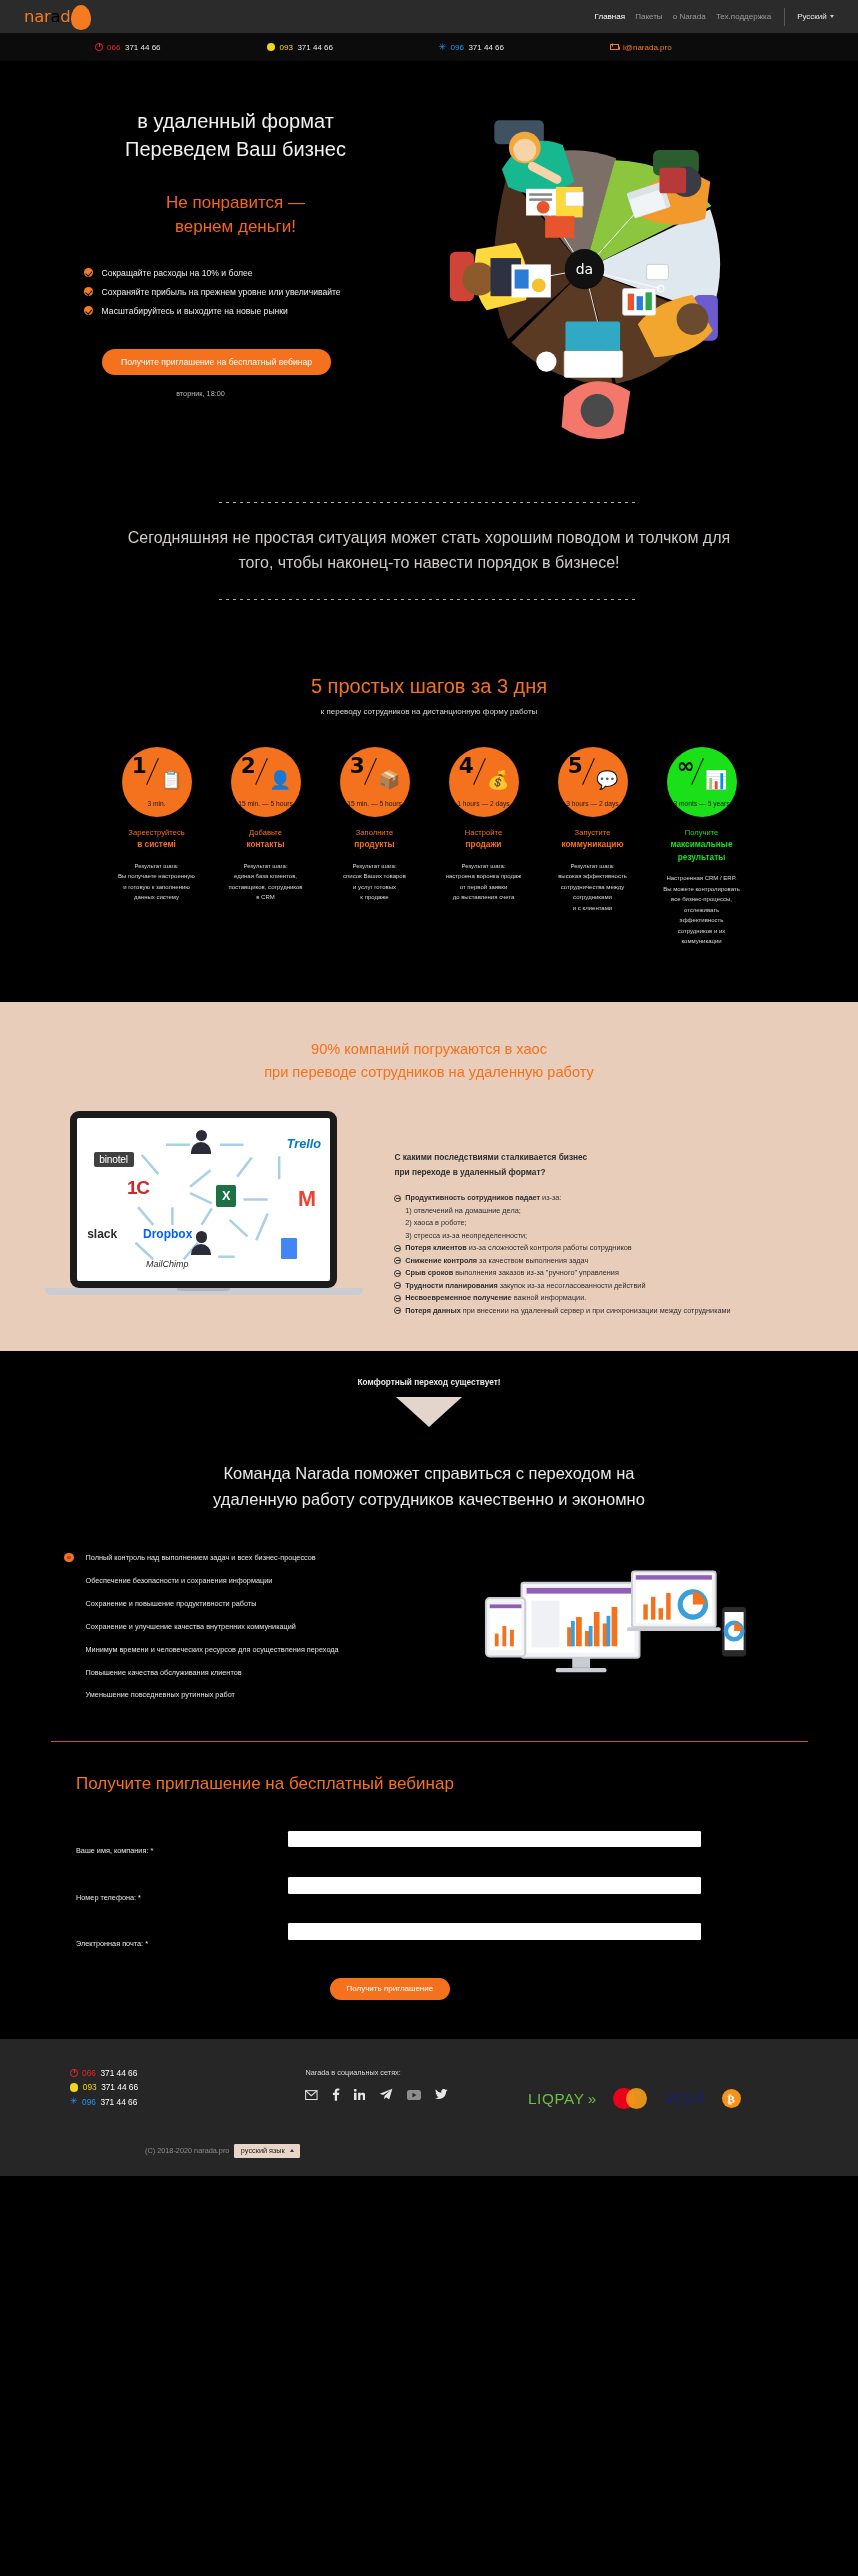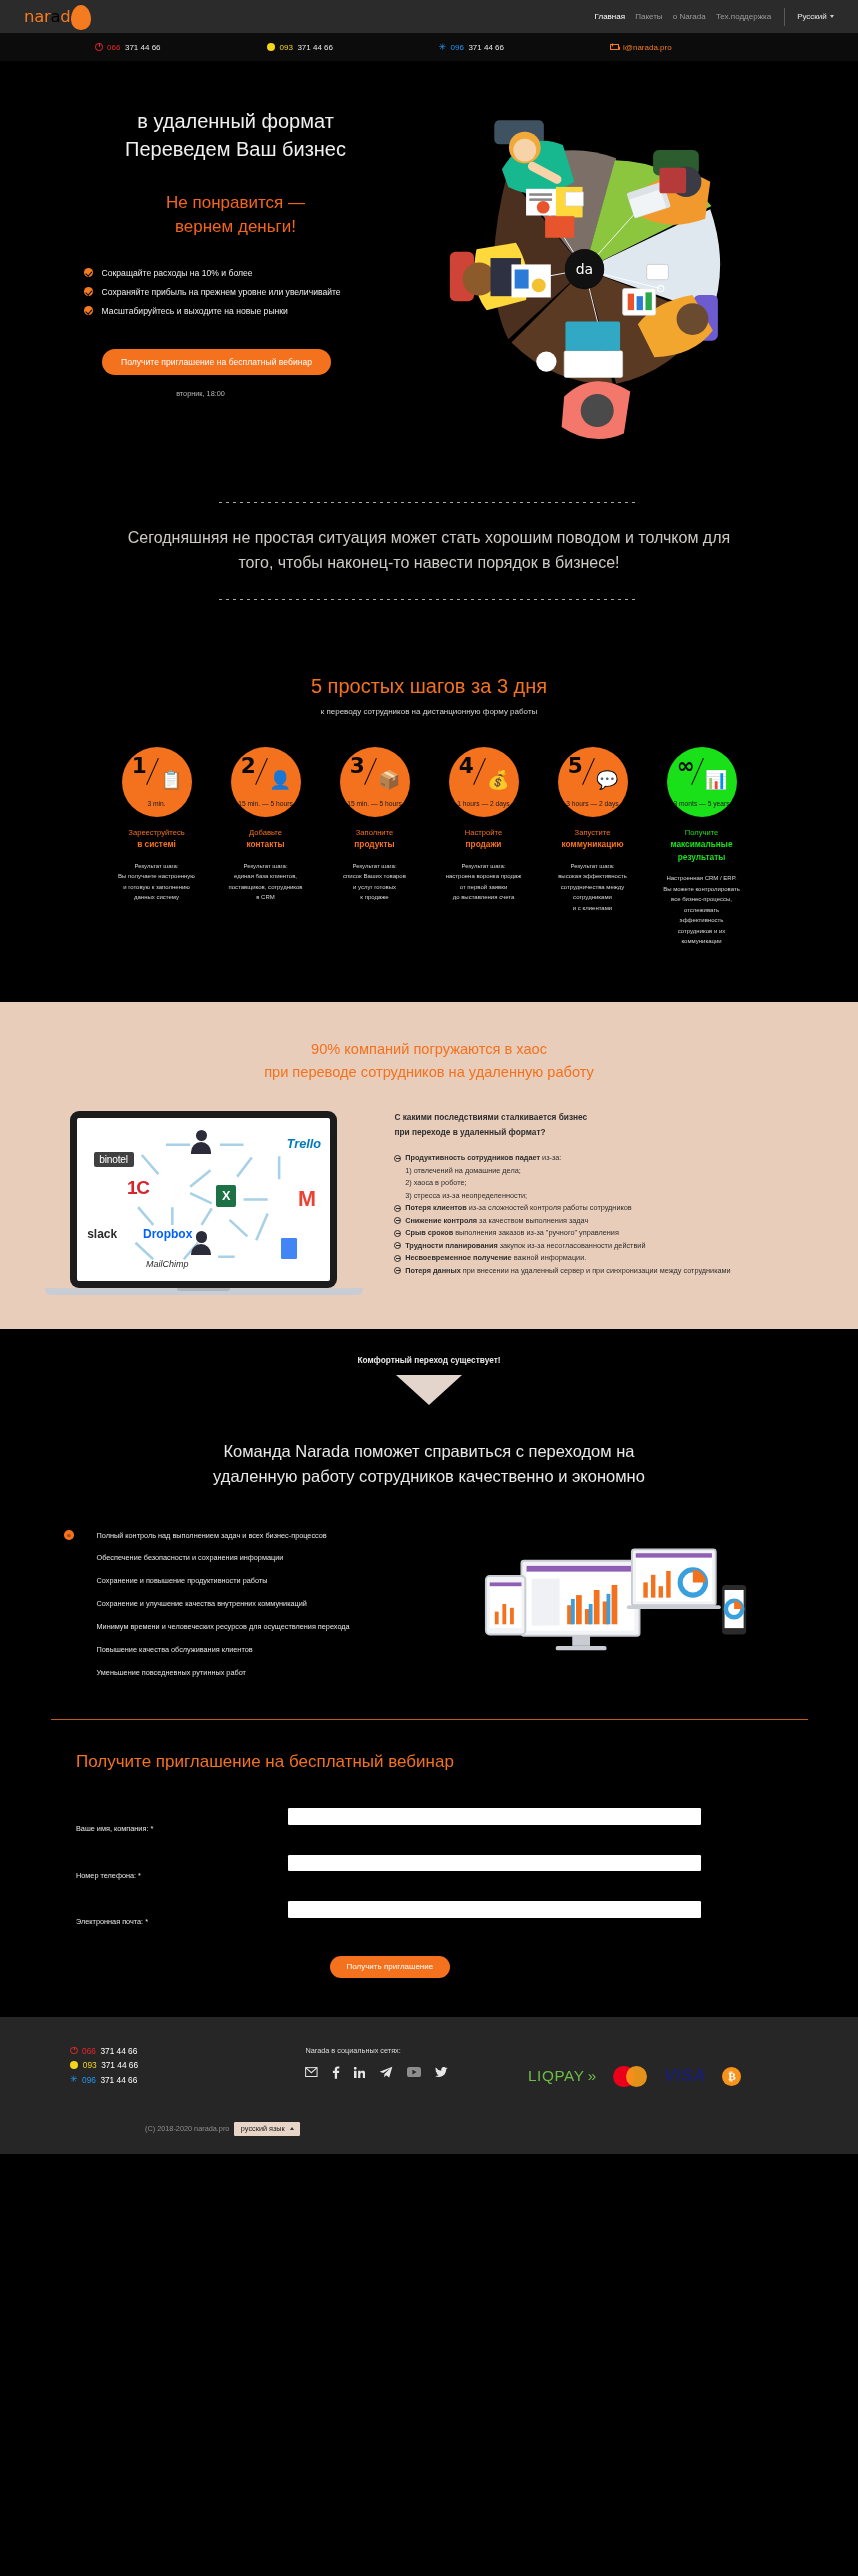--- a/index.html
+++ b/index.html
@@ -217,21 +217,21 @@
   }
   .laptop-screen {
     width: 100%; height: 100%; background: #fff; border-radius: 1.9px;
     position: relative; overflow: hidden;
   }
   .laptop-base {
     width: 318px; height: 7px; background: #c9ccd2;
     border-radius: 0 0 5.7px 5.7px; margin-left: -25.4px; position: relative;
   }
   .laptop-base::after{content:"";position:absolute;left:50%;top:0;margin-left:-27px;width:53px;height:3.2px;background:#b0b4bb;border-radius:0 0 3.2px 3.2px;}
-  .chaos-right { flex: 1; padding-top: 3.8px; }
+  .chaos-right { flex: 1; padding-top: 3.8px; margin-top: 40px; }
   .chaos-q { font-size: 8.3px; font-weight: 700; line-height: 1.85; color: #2e2e2e; }
   .chaos-list { margin-top: 11.4px; }
   .cl { font-size: 7.3px; line-height: 1.72; color: #2e2e2e; display:flex; gap:3.8px; }
   .cl .minus {
     min-width: 7px; width: 7px; height: 7px; border-radius: 50%;
     border: 1px solid #2e2e2e; margin-top: 2.5px; position:relative;
   }
   .cl .minus::after{content:"";position:absolute;left:1px;top:2px;width:3.2px;height:1px;background:#2e2e2e;}
   .cl .plain { min-width: 7px; }
   .cl b { font-weight: 700; }
@@ -262,21 +262,21 @@
     border-right: 33px solid transparent;
     border-top: 30.5px solid #e3d5cb;
   }
   .comfort-h {
     width: 661px; margin: 34px auto 0; text-align:center;
     font-size: 16.5px; line-height: 1.55; color: #e9e9e9; font-weight: 300;
   }
   .benefit-body { display:flex; padding: 34px 51px 0 64px; gap: 19px; }
   .benefits { width: 394px; padding-top: 6.4px; }
   .bn {
-    display:flex; align-items:center; gap: 23px;
+    display:flex; align-items:flex-end; gap: 12px;
     font-size: 7.3px; color: #e4e4e4; margin-bottom: 13.4px;
   }
   .bn .blob {
     min-width: 9.5px; width: 9.5px; height: 9.5px; border-radius: 50%;
     background: #f4711d; color: #000; font-size: 5.1px;
     display:flex;align-items:center;justify-content:center;
     font-family:"DejaVu Sans", sans-serif;
   }
   .bn .blob.empty { background: transparent; }
   .devices { flex: 1; position: relative; height: 146px; }
@@ -308,21 +308,21 @@
   .f-social { width: 229px; padding-left: 25.4px; }
   .f-social-lbl { font-size: 7.3px; color:#dcdcdc; margin-bottom: 11.4px; }
   .f-icons { display:flex; gap: 14px; align-items:center; color:#e7e7e7; }
   .f-icons svg { fill: #e7e7e7; }
   .pay { flex:1; display:flex; align-items:center; gap: 16.5px; justify-content:flex-start; padding-top: 18px; padding-left: 19px;}
   .liqpay { color:#6dbe45; font-size: 15.3px; letter-spacing: 0.6px; display:flex; align-items:center; gap:3.2px;}
   .mc { position:relative; width: 34px; height: 21.6px; }
   .mc i { position:absolute; top:0; width:21.6px; height:21.6px; border-radius:50%; }
   .mc .r { left:0; background:#eb001b; }
   .mc .y { right:0; background:#f79e1b; opacity:.9; }
-  .visa { color:#1a1f71; font-size: 17px; font-weight: 700; font-style: italic; letter-spacing:0.6px; }
+  .visa { color:#1a1f71; font-size: 17px; font-weight: 400; font-style: italic; letter-spacing:0.6px; }
   .btc { width: 19px;height:19px;border-radius:50%;background:#f7931a;color:#fff;display:flex;align-items:center;justify-content:center;font-weight:700;font-size:11.4px;font-family:"DejaVu Serif",serif;}
   .copy-row {
     position:absolute; left: 145px; bottom: 18px;
     display:flex; align-items:center; gap: 5.1px;
   }
   .copy { font-size: 7.3px; color: #8d8d8d; }
   .lang-pill {
     background: #e8d5c8; color:#1a1a1a; font-size: 7.3px;
     padding: 2.5px 6.4px; border-radius: 1.3px; display:flex; align-items:center; gap:5.1px;
   }

